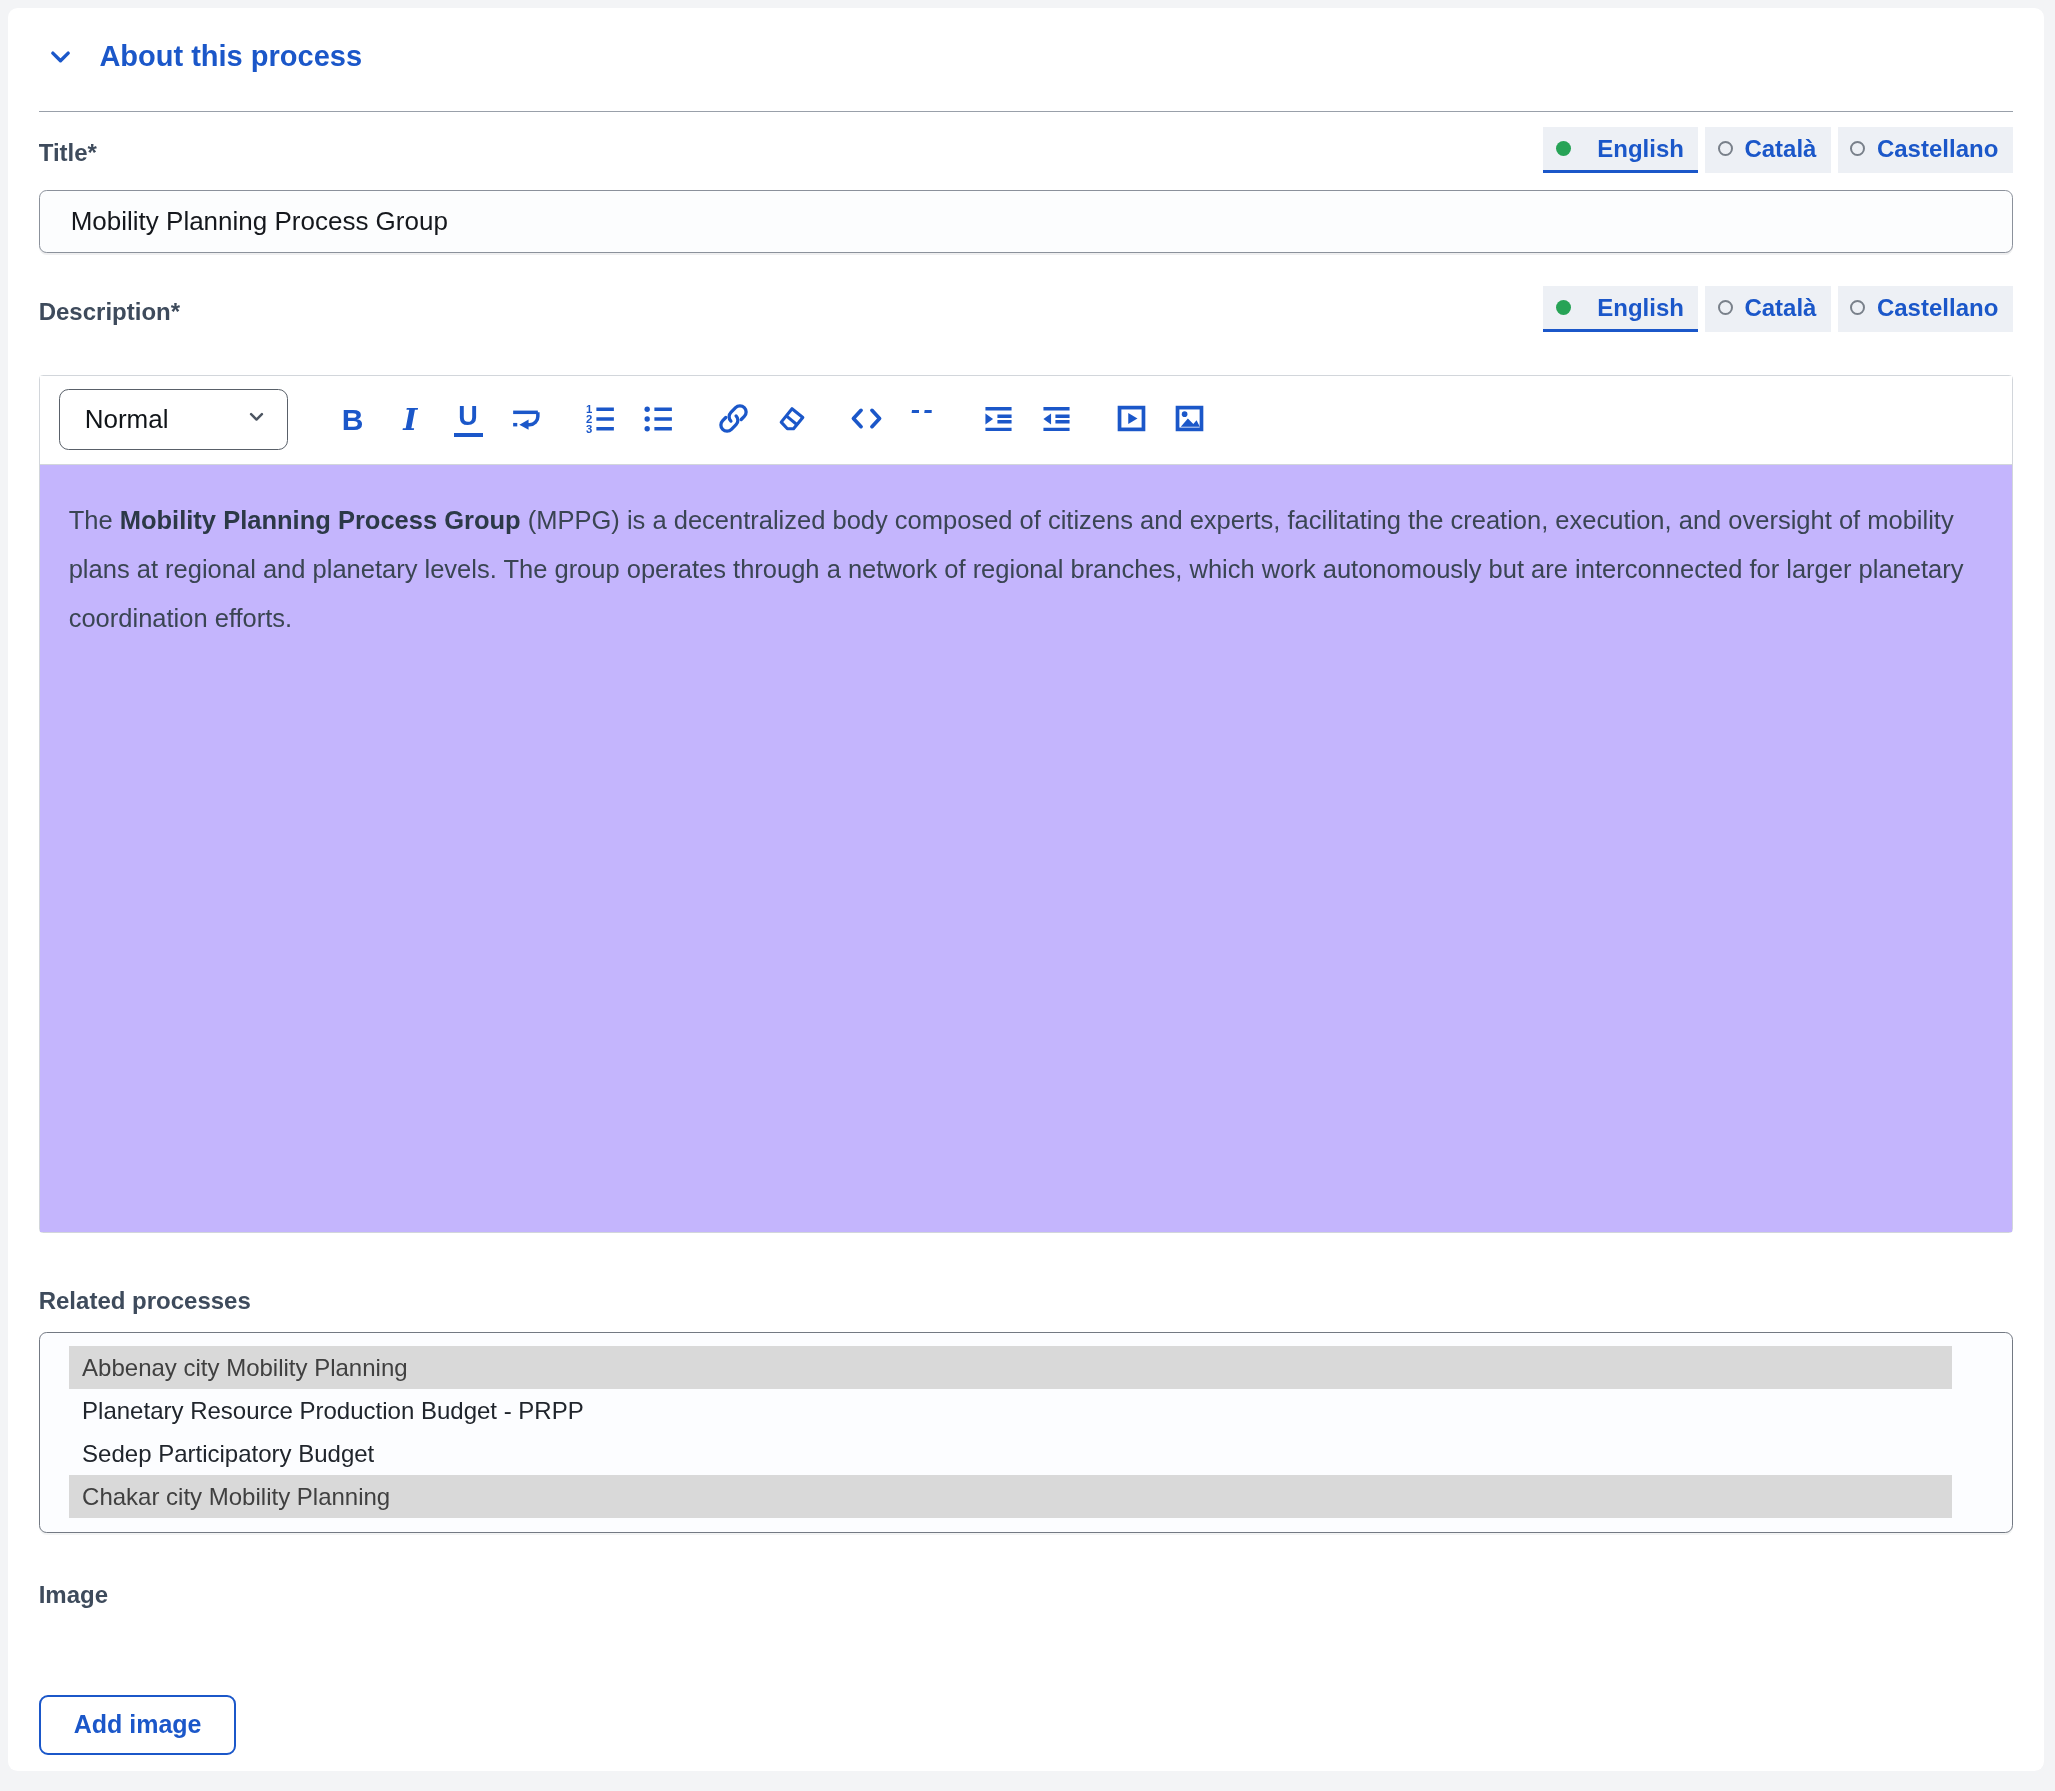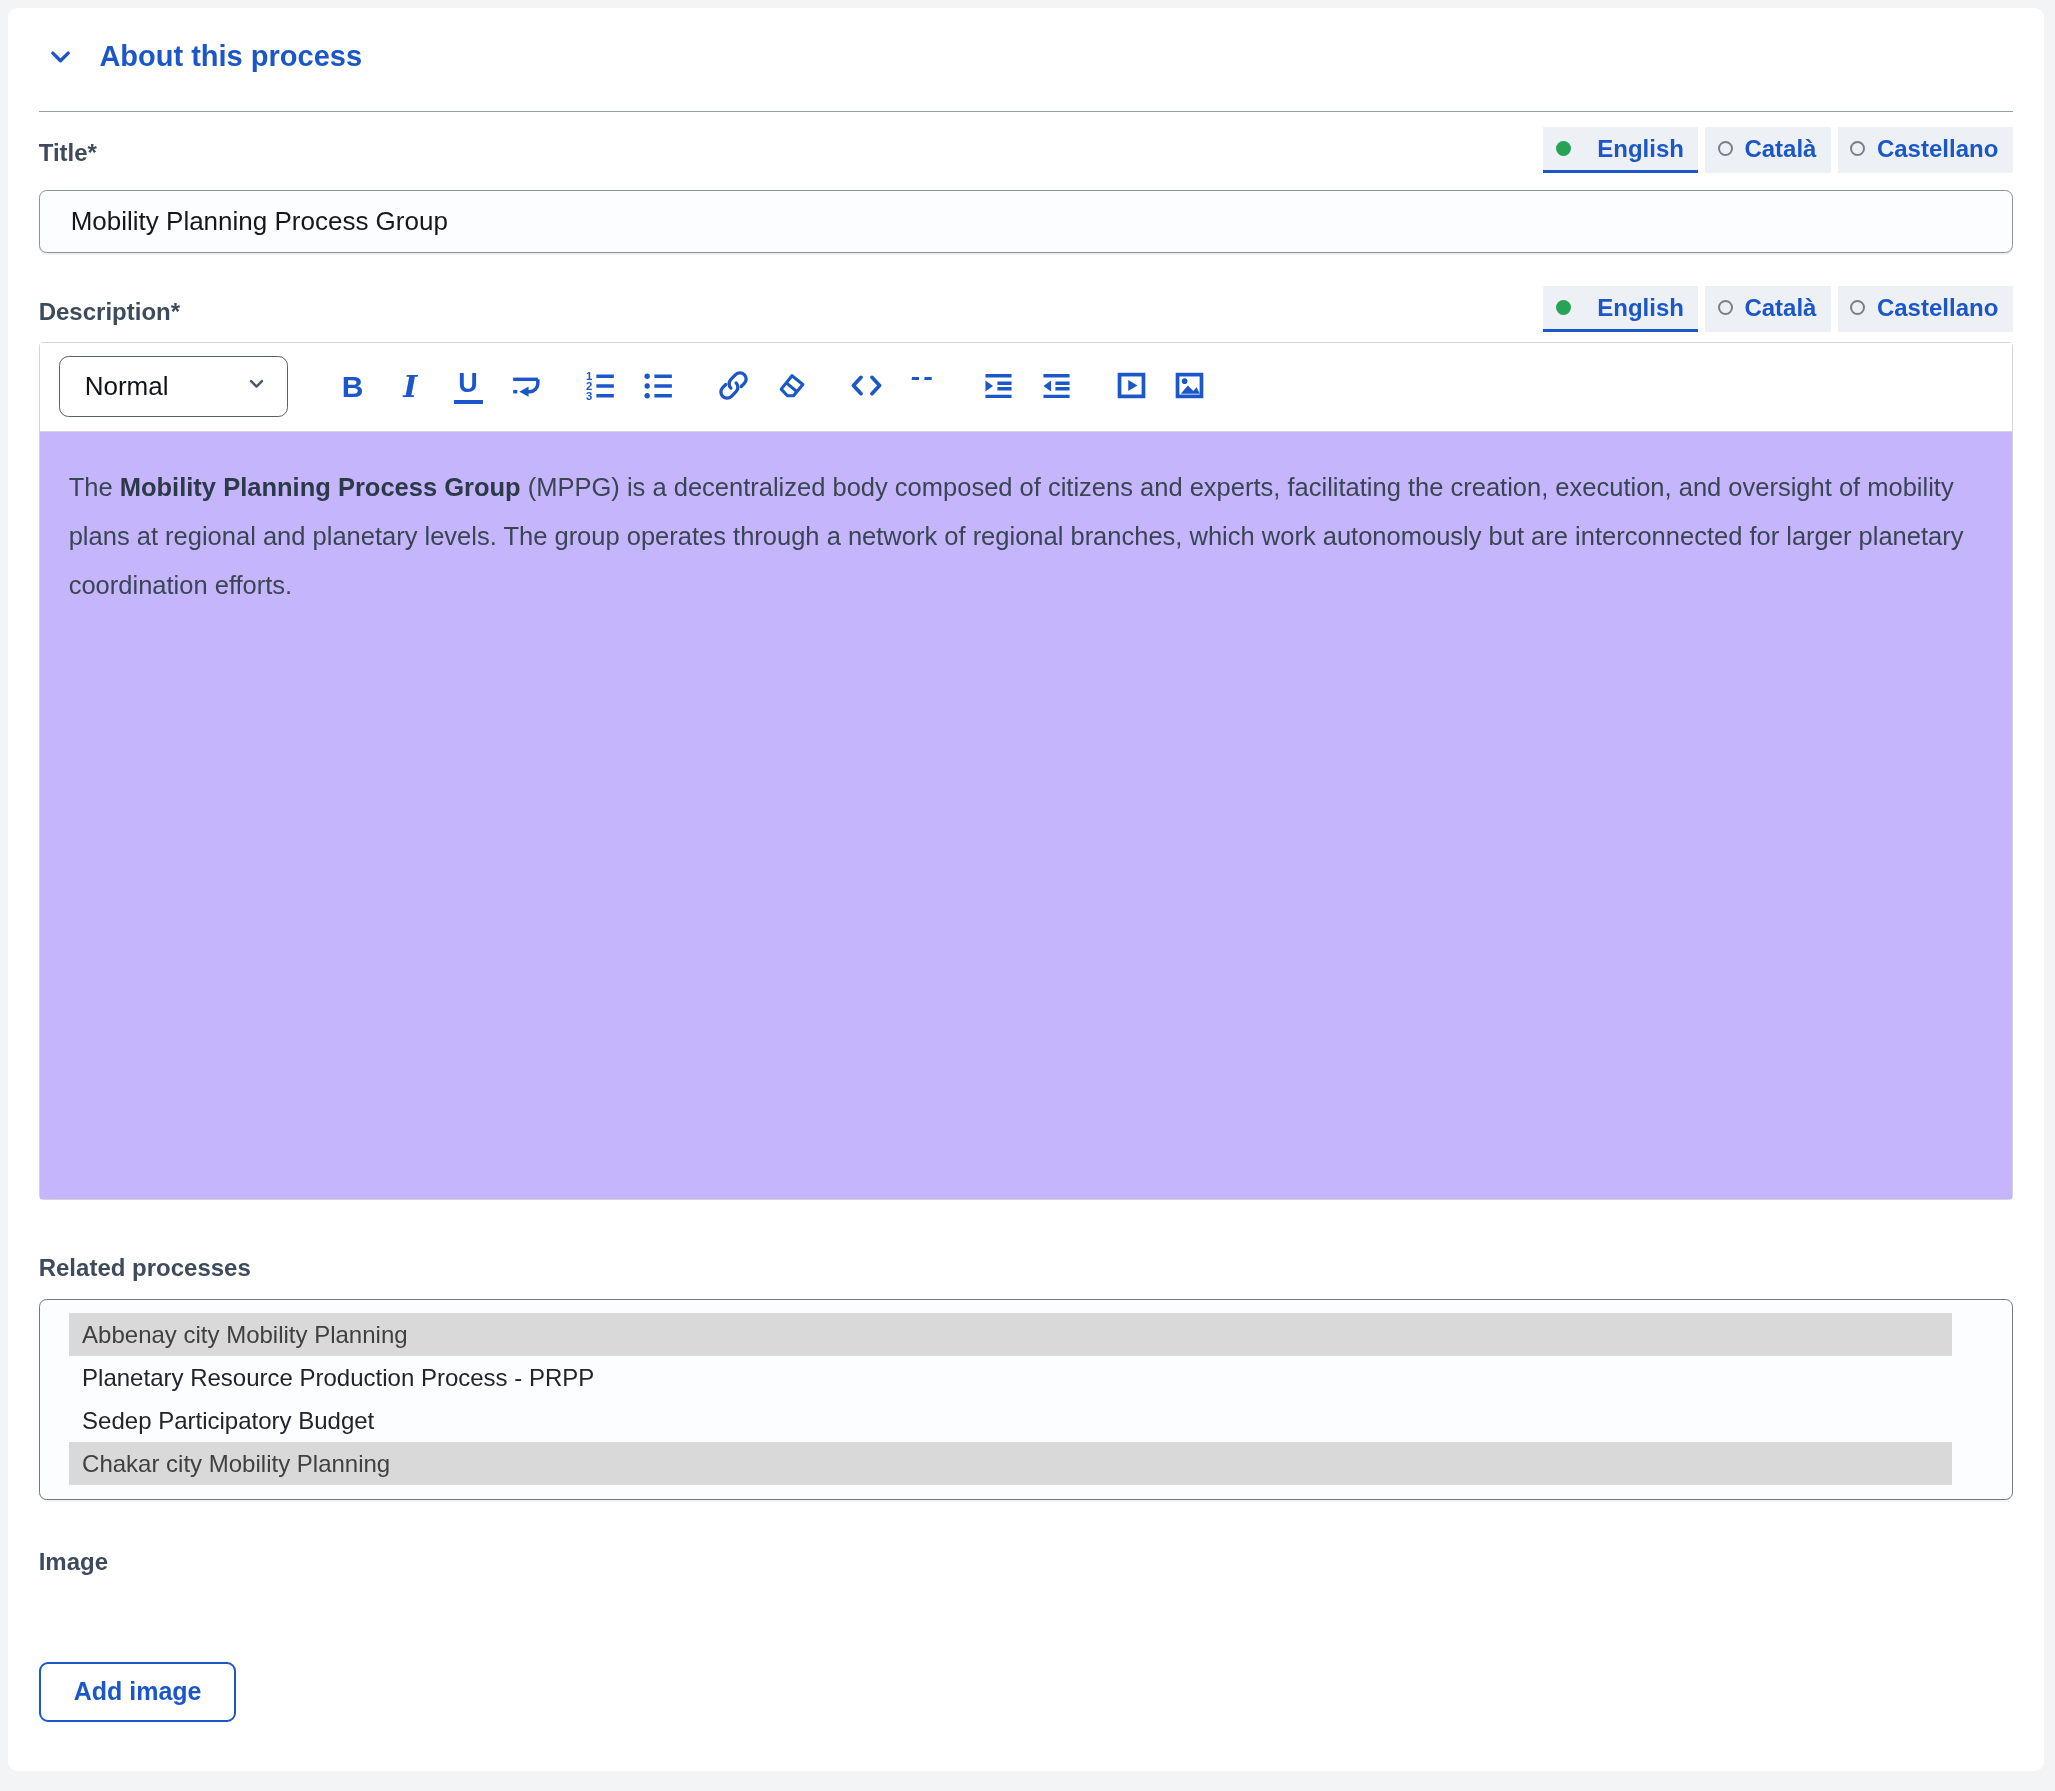--- a/index.html
+++ b/index.html
@@ -60,21 +60,21 @@
     margin-top:17.3px; width:100%; height:63px;
     border:1.9px solid #8b919b; border-radius:7.7px;
     background:#fcfdfe; padding:0 31px;
     font-size:26px; color:#15181d;
     font-family:"Liberation Sans", sans-serif;
     box-shadow:0 1.9px 0 rgba(27,32,40,.07);
   }
   .row-desc { margin-top:33px; }
   
   .editor {
-    margin-top:10px;
+    margin-top:43px;
     border:1.9px solid #d2d6db; border-radius:3.8px;
     background:#fff;
   }
   .toolbar {
     display:flex; align-items:center;
     padding:13.4px 19px;
     border-bottom:1.9px solid #d2d6db;
     background:#fff;
   }
   .format-select {
@@ -328,21 +328,21 @@
     </div>
   </div>
 
   
   <div class="field-label rel-label">Related processes</div>
   <div class="multiselect">
       <div class="ms-option selected">
     <span>Abbenay city Mobility Planning</span>
   </div>
       <div class="ms-option">
-    <span>Planetary Resource Production Process - PRPP</span>
+    <span>Planetary Resource Production Budget - PRPP</span>
   </div>
       <div class="ms-option">
     <span>Sedep Participatory Budget</span>
   </div>
       <div class="ms-option selected">
     <span>Chakar city Mobility Planning</span>
   </div>
     </div>
 
   

